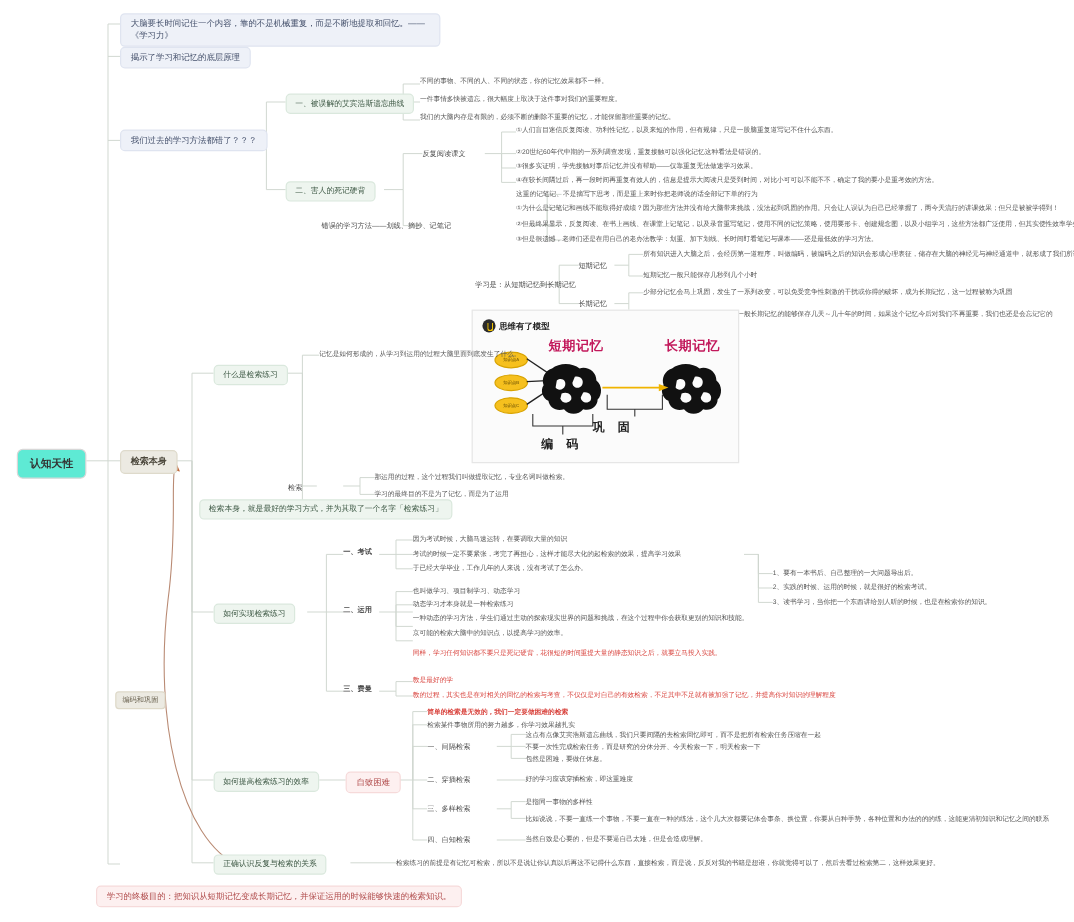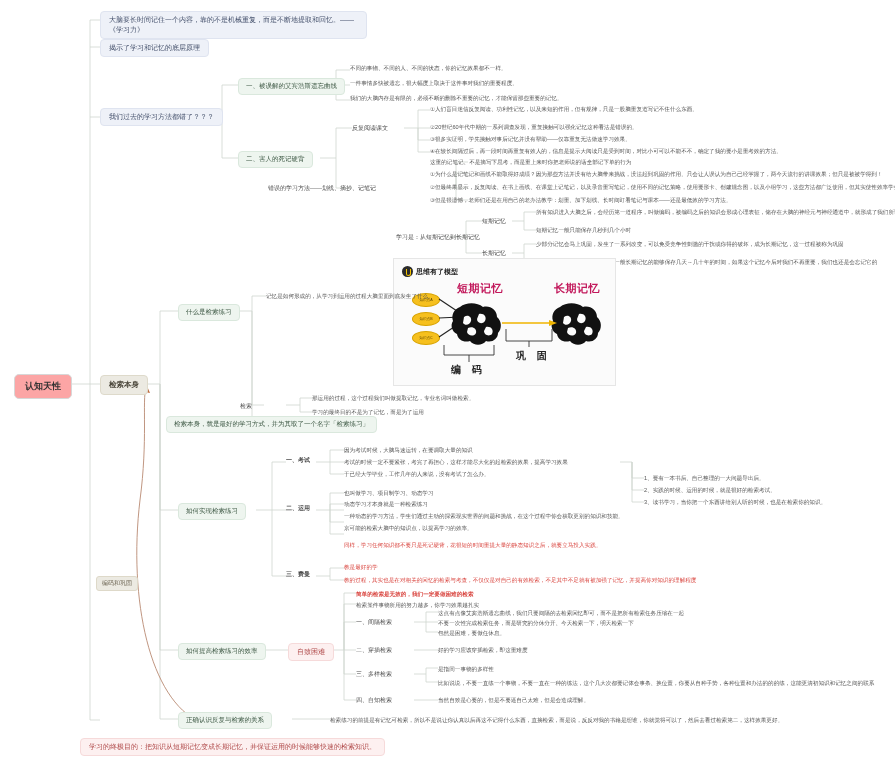--- a/index.html
+++ b/index.html
@@ -9,21 +9,21 @@
     color:#3c3c3c;
   }
   #canvas{position:absolute;inset:0;}
   svg.links{position:absolute;left:0;top:0;width:895px;height:768px;pointer-events:none;}
 
   .node{position:absolute;box-sizing:border-box;white-space:nowrap;}
   .node.wrap{white-space:normal;}
 
   
   .root{
-    background:#fca5a5;border:1px solid #d7d7d7;border-radius:5px;
+    background:#5eead4;border:1px solid #d7d7d7;border-radius:5px;
     padding:5px 10px;font-size:9px;font-weight:bold;color:#333;
   }
   .lv1{
     background:#eceae2;border:1px solid #dedacb;border-radius:4px;
     padding:4px 8px;font-size:7.5px;font-weight:bold;color:#4a463a;
   }
   .blue{
     background:#eef1f8;border:1px solid #dfe4f0;border-radius:4px;
     padding:3px 8px;font-size:7px;color:#44506b;
   }
@@ -238,21 +238,21 @@
         <path d="M75,96 L75,103"></path>
       </g>
 
       <g stroke="#333" stroke-width="0.9" fill="none">
         <path d="M112,70 L112,82 L158,82 L158,70"></path>
         <path d="M135,82 L135,88"></path>
       </g>
     </svg>
     <span class="memlab" style="left:63px;top:22px;">短期记忆</span>
     <span class="memlab" style="left:160px;top:22px;">长期记忆</span>
-    <span class="gong" style="left:122px;top:90px;text-align:right;">巩 固</span>
+    <span class="gong" style="left:100px;top:90px;text-align:right;">巩 固</span>
     <span class="bian" style="left:57px;top:104px;">编 码</span>
   </div>
 
   <div class="node lv1" style="left:100px;top:375px;">检索本身</div>
   <div class="node tag" style="left:96px;top:576px;">编码和巩固</div>
 
   <div class="node green" style="left:178px;top:304px;">什么是检索练习</div>
   <div class="node plain" style="left:266px;top:292px;">记忆是如何形成的，从学习到运用的过程大脑里面到底发生了什么。</div>
   <div class="node lbl" style="left:240px;top:402px;">检索</div>
   <div class="node plain" style="left:312px;top:394px;">那运用的过程，这个过程我们叫做提取记忆，专业名词叫做检索。</div>

